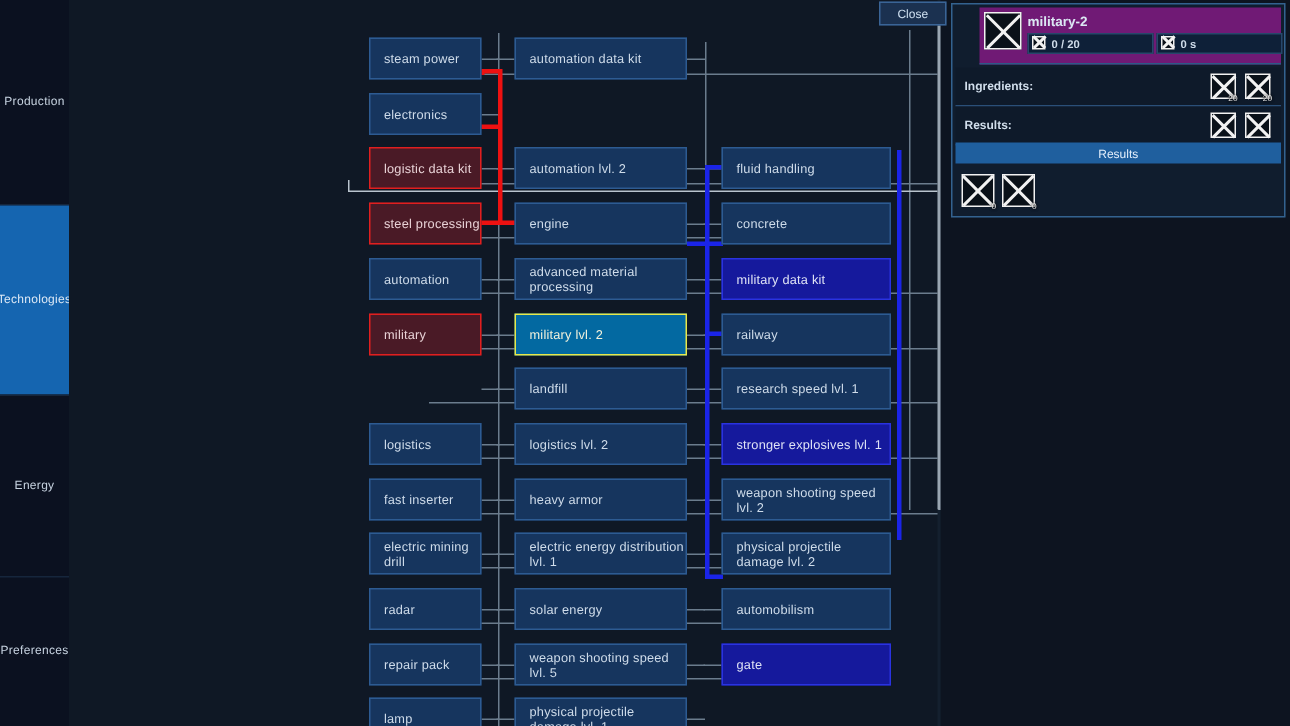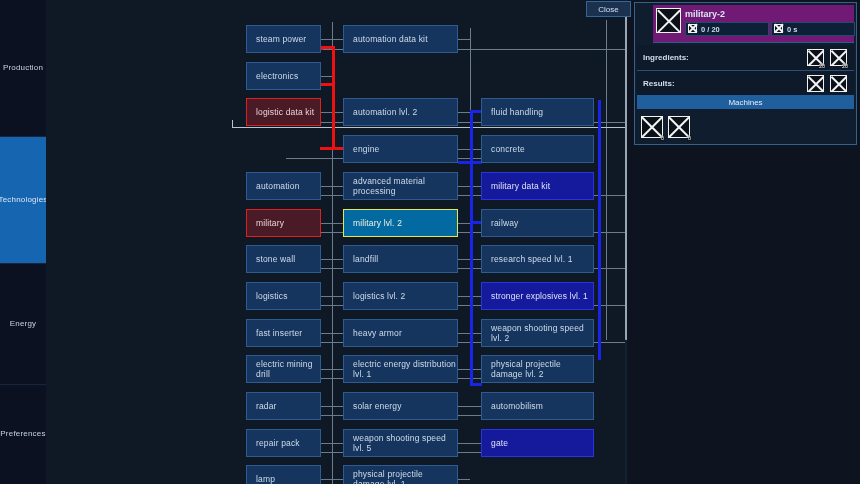--- a/index.html
+++ b/index.html
@@ -249,20 +249,23 @@
         </div>
         <div class="node red" style="left: 200px; top: 98.4px; width: 75px;">
           <span>logistic data kit</span>
         </div>
         <div class="node" style="left: 297px; top: 98.4px; width: 115px;">
           <span>automation lvl. 2</span>
         </div>
         <div class="node" style="left: 435px; top: 98.4px; width: 113px;">
           <span>fluid handling</span>
         </div>
+        <div class="node red" style="left: 200px; top: 135.1px; width: 75px;">
+          <span>steel processing</span>
+        </div>
         <div class="node" style="left: 297px; top: 135.1px; width: 115px;">
           <span>engine</span>
         </div>
         <div class="node" style="left: 435px; top: 135.1px; width: 113px;">
           <span>concrete</span>
         </div>
         <div class="node" style="left: 200px; top: 171.8px; width: 75px;">
           <span>automation</span>
         </div>
         <div class="node" style="left: 297px; top: 171.8px; width: 115px;">
@@ -272,23 +275,20 @@
           <span>military data kit</span>
         </div>
         <div class="node red" style="left: 200px; top: 208.5px; width: 75px;">
           <span>military</span>
         </div>
         <div class="node sel" style="left: 297px; top: 208.5px; width: 115px;">
           <span>military lvl. 2</span>
         </div>
         <div class="node" style="left: 435px; top: 208.5px; width: 113px;">
           <span>railway</span>
-        </div>
-        <div class="node" style="left: 200px; top: 245.2px; width: 75px;">
-          <span>stone wall</span>
         </div>
         <div class="node" style="left: 297px; top: 245.2px; width: 115px;">
           <span>landfill</span>
         </div>
         <div class="node" style="left: 435px; top: 245.2px; width: 113px;">
           <span>research speed lvl. 1</span>
         </div>
         <div class="node" style="left: 200px; top: 281.9px; width: 75px;">
           <span>logistics</span>
         </div>
@@ -396,21 +396,21 @@
             <span class="x2" style="width: 21px;"></span>
           </span>
           <span class="ic">
             <span class="sq" style="width: 17px; height: 17px;"></span>
             <span class="x1" style="width: 21px;"></span>
             <span class="x2" style="width: 21px;"></span>
           </span>
         </div>
     </div>
 
-    <div class="p-machines-hdr">Machines</div>
+    <div class="p-machines-hdr">Results</div>
     <div class="p-machines" id="mac-slots">
         <span class="ic">
           <span class="sq" style="width: 22px; height: 22px;"></span>
           <span class="x1" style="width: 28px;"></span>
           <span class="x2" style="width: 28px;"></span>
           <span class="badge">0</span>
         </span>
         <span class="ic">
           <span class="sq" style="width: 22px; height: 22px;"></span>
           <span class="x1" style="width: 28px;"></span>

